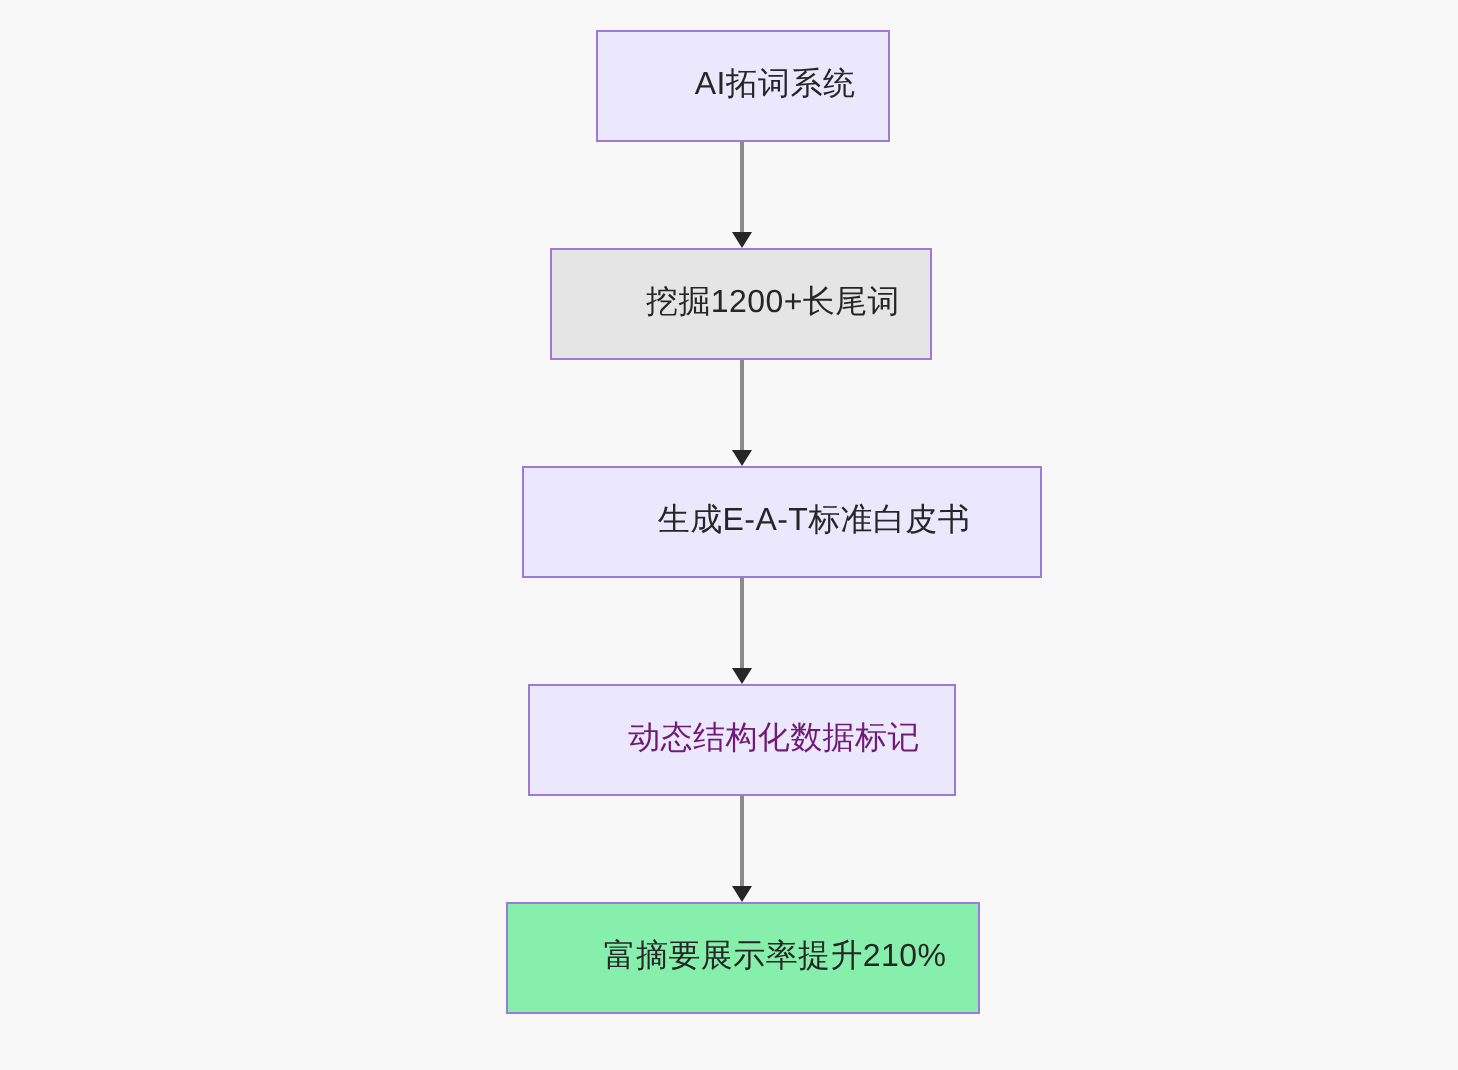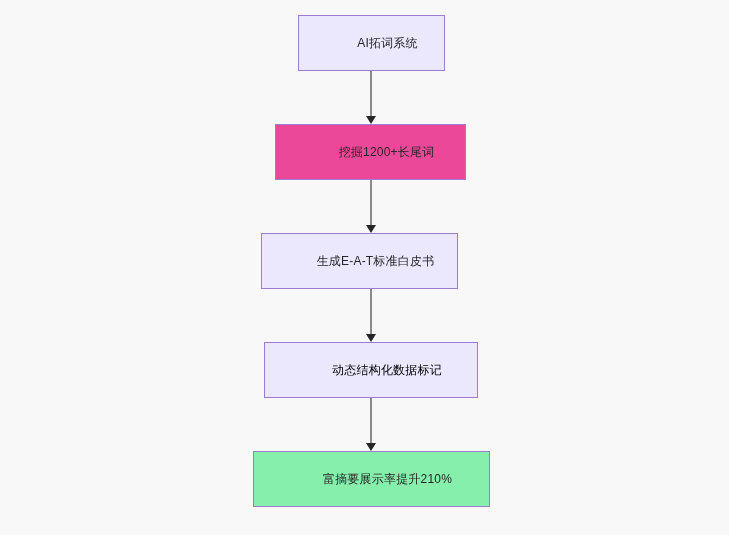--- a/index.html
+++ b/index.html
@@ -23,21 +23,21 @@
   .node {
     position: absolute;
     box-sizing: border-box;
     background: #ebe8fd;
     border: 1.6px solid #9c7ad6;
     border-radius: 0;
     display: flex;
     align-items: center;
     justify-content: center;
     color: #262626;
-    font-size: 12px;
+    font-size: 16px;
     line-height: 1;
     letter-spacing: 0.2px;
     white-space: nowrap;
     user-select: none;
     padding-left: 32px;
   }
   .node-label {
     display: block;
     text-align: center;
   }
@@ -84,29 +84,29 @@
 
   <div class="edge" style="left: 370px; top: 398px; width: 2px; height: 53px;">
     <div class="edge-line" style="height: 46px; background: rgb(138, 138, 138);"></div>
     <div class="edge-head" style="top: 45px; border-top-color: rgb(38, 38, 38);"></div>
   </div>
 
   <div class="node" style="left: 298px; top: 15px; width: 147px; height: 56px; background: rgb(235, 232, 253); border-color: rgb(156, 122, 214); color: rgb(38, 38, 38);">
     <span class="node-label">AI拓词系统</span>
   </div>
 
-  <div class="node" style="left: 275px; top: 124px; width: 191px; height: 56px; background: #ec4899; border-color: rgb(156, 122, 214); color: rgb(38, 38, 38);">
+  <div class="node" style="left: 275px; top: 124px; width: 191px; height: 56px; background: #e5e5e5; border-color: rgb(156, 122, 214); color: rgb(38, 38, 38);">
     <span class="node-label">挖掘1200+长尾词</span>
   </div>
 
-  <div class="node" style="left: 261px; top: 233px; width: 197px; height: 56px; background: rgb(235, 232, 253); border-color: rgb(156, 122, 214); color: rgb(38, 38, 38);">
+  <div class="node" style="left: 261px; top: 233px; width: 260px; height: 56px; background: rgb(235, 232, 253); border-color: rgb(156, 122, 214); color: rgb(38, 38, 38);">
     <span class="node-label">生成E-A-T标准白皮书</span>
   </div>
 
-  <div class="node" style="left: 264px; top: 342px; width: 214px; height: 56px; background: rgb(235, 232, 253); border-color: rgb(156, 122, 214); color: #000000;">
+  <div class="node" style="left: 264px; top: 342px; width: 214px; height: 56px; background: rgb(235, 232, 253); border-color: rgb(156, 122, 214); color: #701a75;">
     <span class="node-label">动态结构化数据标记</span>
   </div>
 
   <div class="node" style="left: 253px; top: 451px; width: 237px; height: 56px; background: #86efac; border-color: rgb(156, 122, 214); color: rgb(38, 38, 38);">
     <span class="node-label">富摘要展示率提升210%</span>
   </div>
 
 </div>
 
 </body></html>

